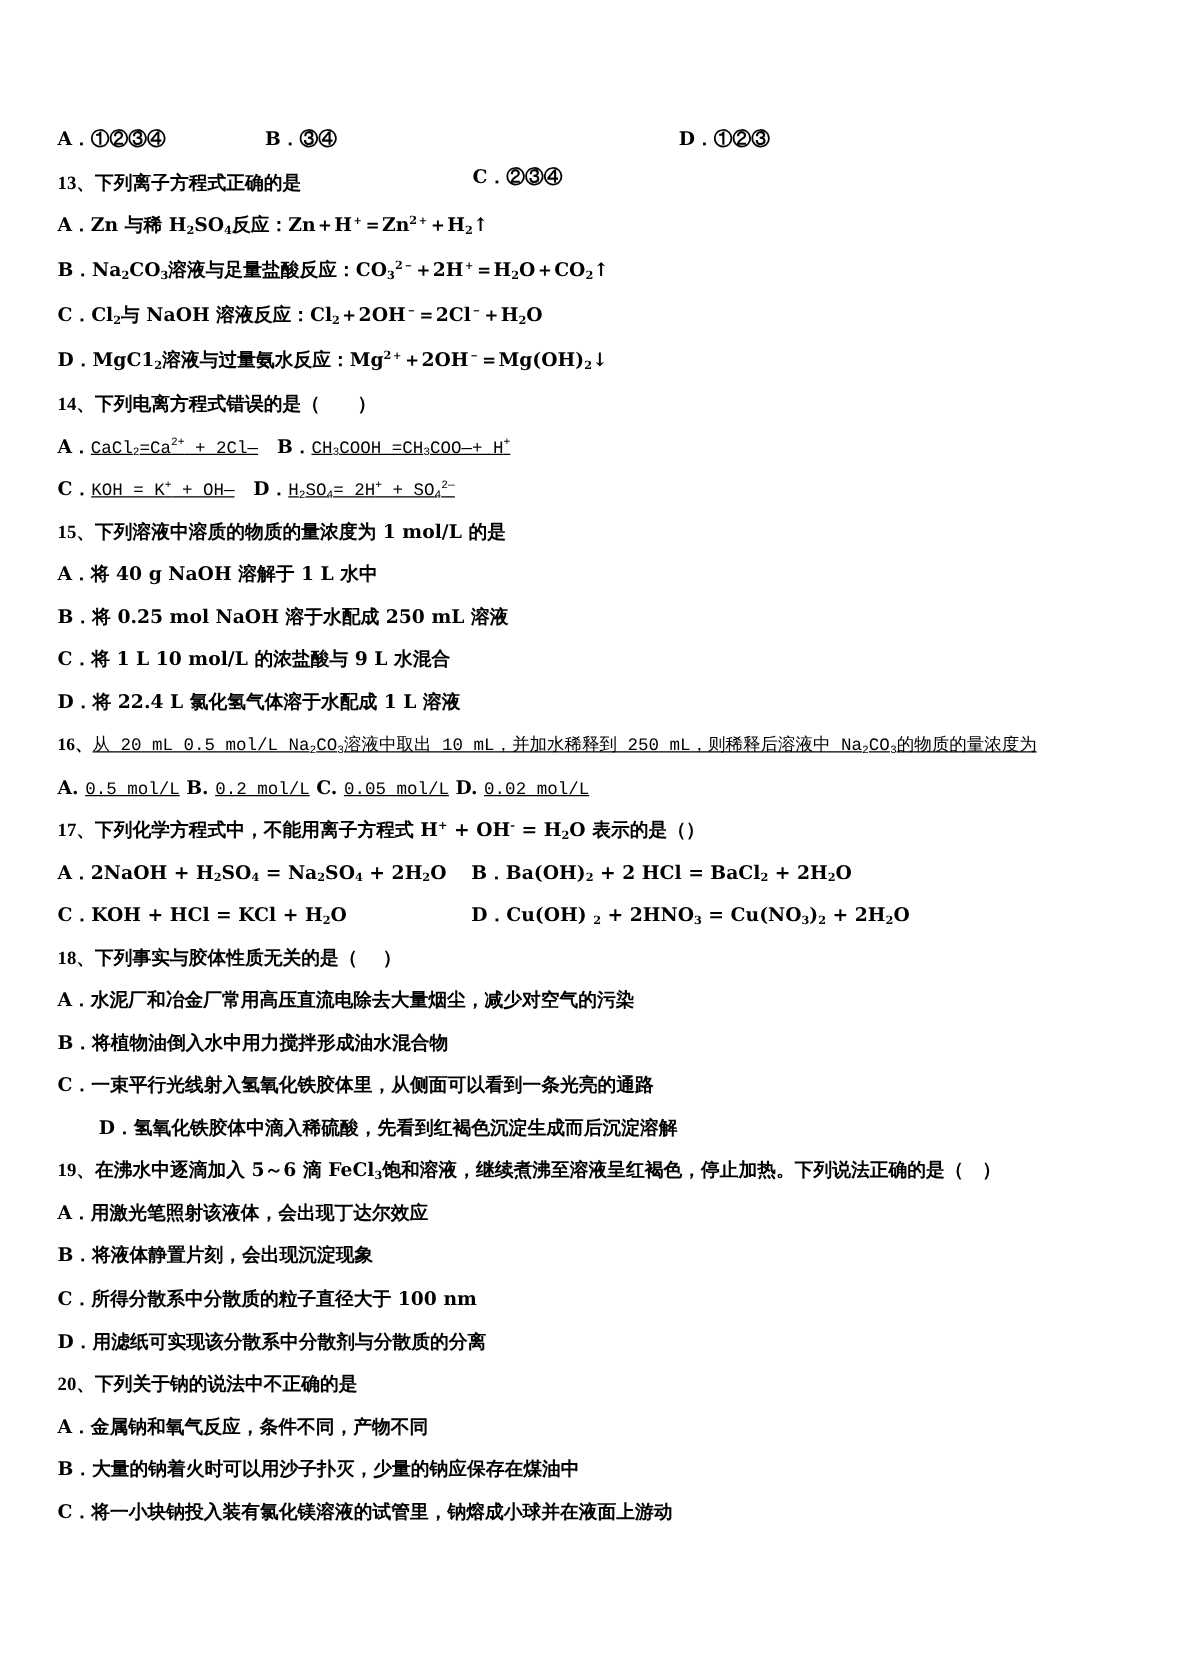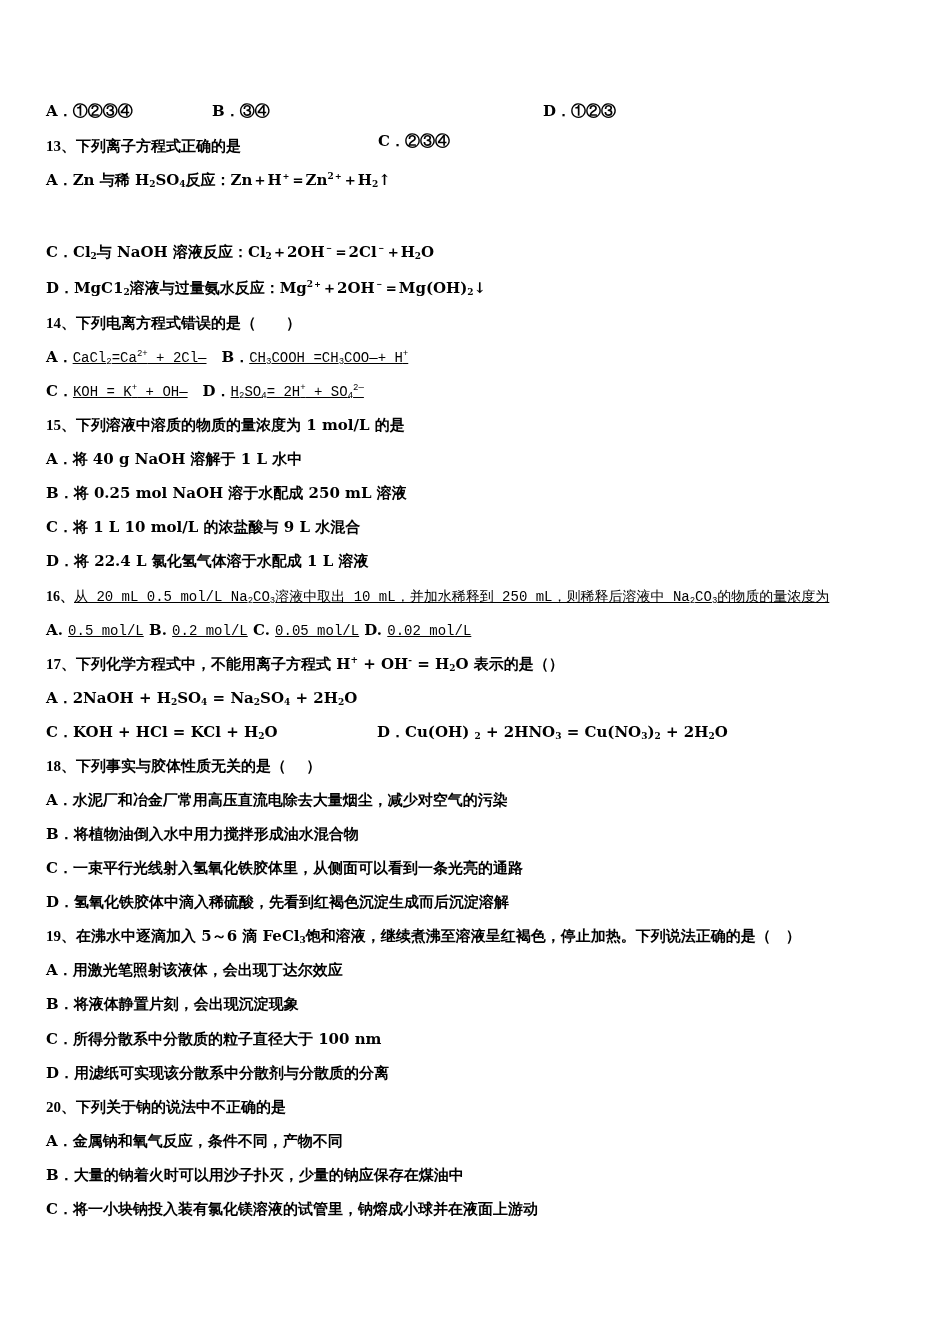--- a/index.html
+++ b/index.html
@@ -28,46 +28,48 @@
 
   <div>
     <div class="opt" style="left:46px; top:101px;"><span>A．</span><span>①②③④</span></div>
     <div class="opt" style="left:212px; top:101px;"><span>B．</span><span>③④</span></div>
     <div class="opt" style="left:378px; top:101px;margin-top:30px;"><span>C．</span><span>②③④</span></div>
     <div class="opt" style="left:543px; top:101px;"><span>D．</span><span>①②③</span></div>
   </div>
 
   <div class="line" style="top:136px;"><span class="num">13、</span><span>下列离子方程式正确的是</span></div>
   <div class="line" style="top:170px;"><span>A．</span><span>Zn 与稀 H<sub>2</sub>SO<sub>4</sub>反应：Zn＋H<sup>＋</sup>＝Zn<sup>2＋</sup>＋H<sub>2</sub>↑</span></div>
+  <div class="line" style="top:206px;"><span>B．</span><span>Na<sub>2</sub>CO<sub>3</sub>溶液与足量盐酸反应：CO<sub>3</sub><sup>2－</sup>＋2H<sup>＋</sup>＝H<sub>2</sub>O＋CO<sub>2</sub>↑</span></div>
   <div class="line" style="top:242px;"><span>C．</span><span>Cl<sub>2</sub>与 NaOH 溶液反应：Cl<sub>2</sub>＋2OH<sup>－</sup>＝2Cl<sup>－</sup>＋H<sub>2</sub>O</span></div>
   <div class="line" style="top:278px;"><span>D．</span><span>MgC1<sub>2</sub>溶液与过量氨水反应：Mg<sup>2＋</sup>＋2OH<sup>－</sup>＝Mg(OH)<sub>2</sub>↓</span></div>
 
   <div class="line" style="top:313px;"><span class="num">14、</span><span>下列电离方程式错误的是（　　）</span></div>
   <div class="line" style="top:347px;"><span><span class="lbl">A．</span><span class="mono">CaCl<sub>2</sub>=Ca<sup>2+</sup> + 2Cl—</span>　<span class="lbl">B．</span><span class="mono">CH<sub>3</sub>COOH =CH<sub>3</sub>COO—+ H<sup>+</sup></span></span></div>
   <div class="line" style="top:381px;"><span><span class="lbl">C．</span><span class="mono">KOH = K<sup>+</sup> + OH—</span>　<span class="lbl">D．</span><span class="mono">H<sub>2</sub>SO<sub>4</sub>= 2H<sup>+</sup> + SO<sub>4</sub><sup>2—</sup></span></span></div>
 
   <div class="line" style="top:415px;"><span class="num">15、</span><span>下列溶液中溶质的物质的量浓度为 1 mol/L 的是</span></div>
   <div class="line" style="top:449px;"><span>A．</span><span>将 40 g NaOH 溶解于 1 L 水中</span></div>
   <div class="line" style="top:483px;"><span>B．</span><span>将 0.25 mol NaOH 溶于水配成 250 mL 溶液</span></div>
   <div class="line" style="top:517px;"><span>C．</span><span>将 1 L 10 mol/L 的浓盐酸与 9 L 水混合</span></div>
   <div class="line" style="top:551px;"><span>D．</span><span>将 22.4 L 氯化氢气体溶于水配成 1 L 溶液</span></div>
 
   <div class="line" style="top:586px; font-size:14px;"><span class="num">16、</span><span><span class="mono">从 20 mL 0.5 mol/L Na<sub>2</sub>CO<sub>3</sub>溶液中取出 10 mL，并加水稀释到 250 mL，则稀释后溶液中 Na<sub>2</sub>CO<sub>3</sub>的物质的量浓度为</span></span></div>
   <div class="line" style="top:620px;"><span><span class="lbl">A.</span> <span class="mono">0.5 mol/L</span>  <span class="lbl">B.</span> <span class="mono">0.2 mol/L</span>  <span class="lbl">C.</span> <span class="mono">0.05 mol/L</span>  <span class="lbl">D.</span> <span class="mono">0.02 mol/L</span></span></div>
 
   <div class="line" style="top:654px;"><span class="num">17、</span><span>下列化学方程式中，不能用离子方程式 H<sup>+</sup> + OH<sup>-</sup> = H<sub>2</sub>O 表示的是（）</span></div>
   <div class="opt" style="left:46px; top:688px;"><span>A．</span><span>2NaOH + H<sub>2</sub>SO<sub>4</sub> = Na<sub>2</sub>SO<sub>4</sub> + 2H<sub>2</sub>O</span></div>
+  <div class="opt" style="left:377px; top:688px;"><span>B．</span><span>Ba(OH)<sub>2</sub> + 2 HCl = BaCl<sub>2</sub> + 2H<sub>2</sub>O</span></div>
   <div class="opt" style="left:46px; top:722px;"><span>C．</span><span>KOH + HCl =  KCl + H<sub>2</sub>O</span></div>
   <div class="opt" style="left:377px; top:722px;"><span>D．</span><span>Cu(OH) <sub>2</sub> + 2HNO<sub>3</sub> = Cu(NO<sub>3</sub>)<sub>2</sub> + 2H<sub>2</sub>O</span></div>
 
   <div class="line" style="top:756px;"><span class="num">18、</span><span>下列事实与胶体性质无关的是（　 ）</span></div>
   <div class="line" style="top:790px;"><span>A．</span><span>水泥厂和冶金厂常用高压直流电除去大量烟尘，减少对空气的污染</span></div>
   <div class="line" style="top:824px;"><span>B．</span><span>将植物油倒入水中用力搅拌形成油水混合物</span></div>
   <div class="line" style="top:858px;"><span>C．</span><span>一束平行光线射入氢氧化铁胶体里，从侧面可以看到一条光亮的通路</span></div>
-  <div class="line" style="top:892px;"><span>D．</span><span>氢氧化铁胶体中滴入稀硫酸，先看到红褐色沉淀生成而后沉淀溶解</span></div>
+  <div class="line" style="top:892px;margin-left:33px;"><span>D．</span><span>氢氧化铁胶体中滴入稀硫酸，先看到红褐色沉淀生成而后沉淀溶解</span></div>
 
   <div class="line" style="top:926px;"><span class="num">19、</span><span>在沸水中逐滴加入 5～6 滴 FeCl<sub>3</sub>饱和溶液，继续煮沸至溶液呈红褐色，停止加热。下列说法正确的是（　）</span></div>
   <div class="line" style="top:960px;"><span>A．</span><span>用激光笔照射该液体，会出现丁达尔效应</span></div>
   <div class="line" style="top:994px;"><span>B．</span><span>将液体静置片刻，会出现沉淀现象</span></div>
   <div class="line" style="top:1029px;"><span>C．</span><span>所得分散系中分散质的粒子直径大于 100 nm</span></div>
   <div class="line" style="top:1063px;"><span>D．</span><span>用滤纸可实现该分散系中分散剂与分散质的分离</span></div>
 
   <div class="line" style="top:1097px;"><span class="num">20、</span><span>下列关于钠的说法中不正确的是</span></div>
   <div class="line" style="top:1131px;"><span>A．</span><span>金属钠和氧气反应，条件不同，产物不同</span></div>
   <div class="line" style="top:1165px;text-align:right;"><span>B．</span><span>大量的钠着火时可以用沙子扑灭，少量的钠应保存在煤油中</span></div>

